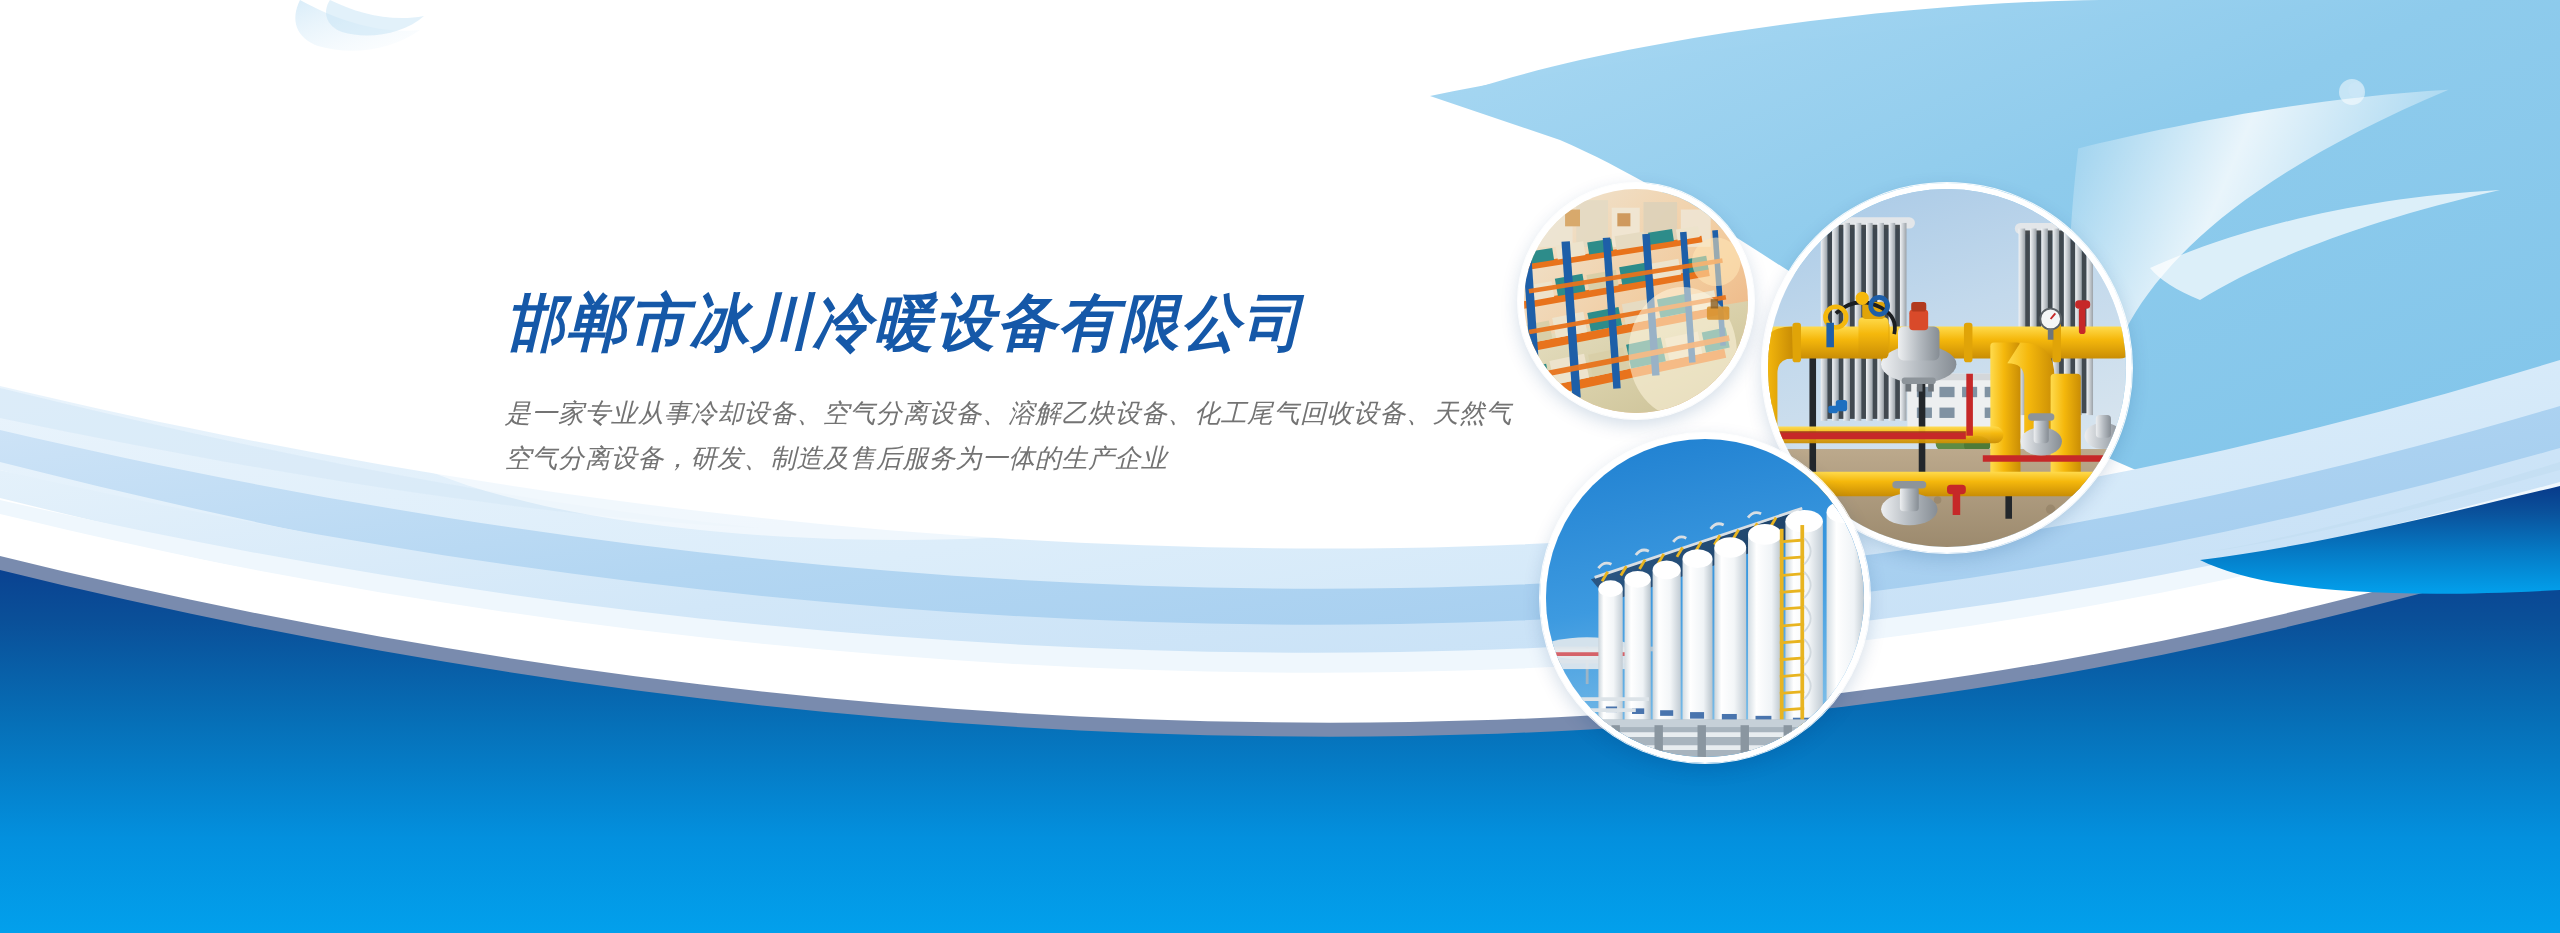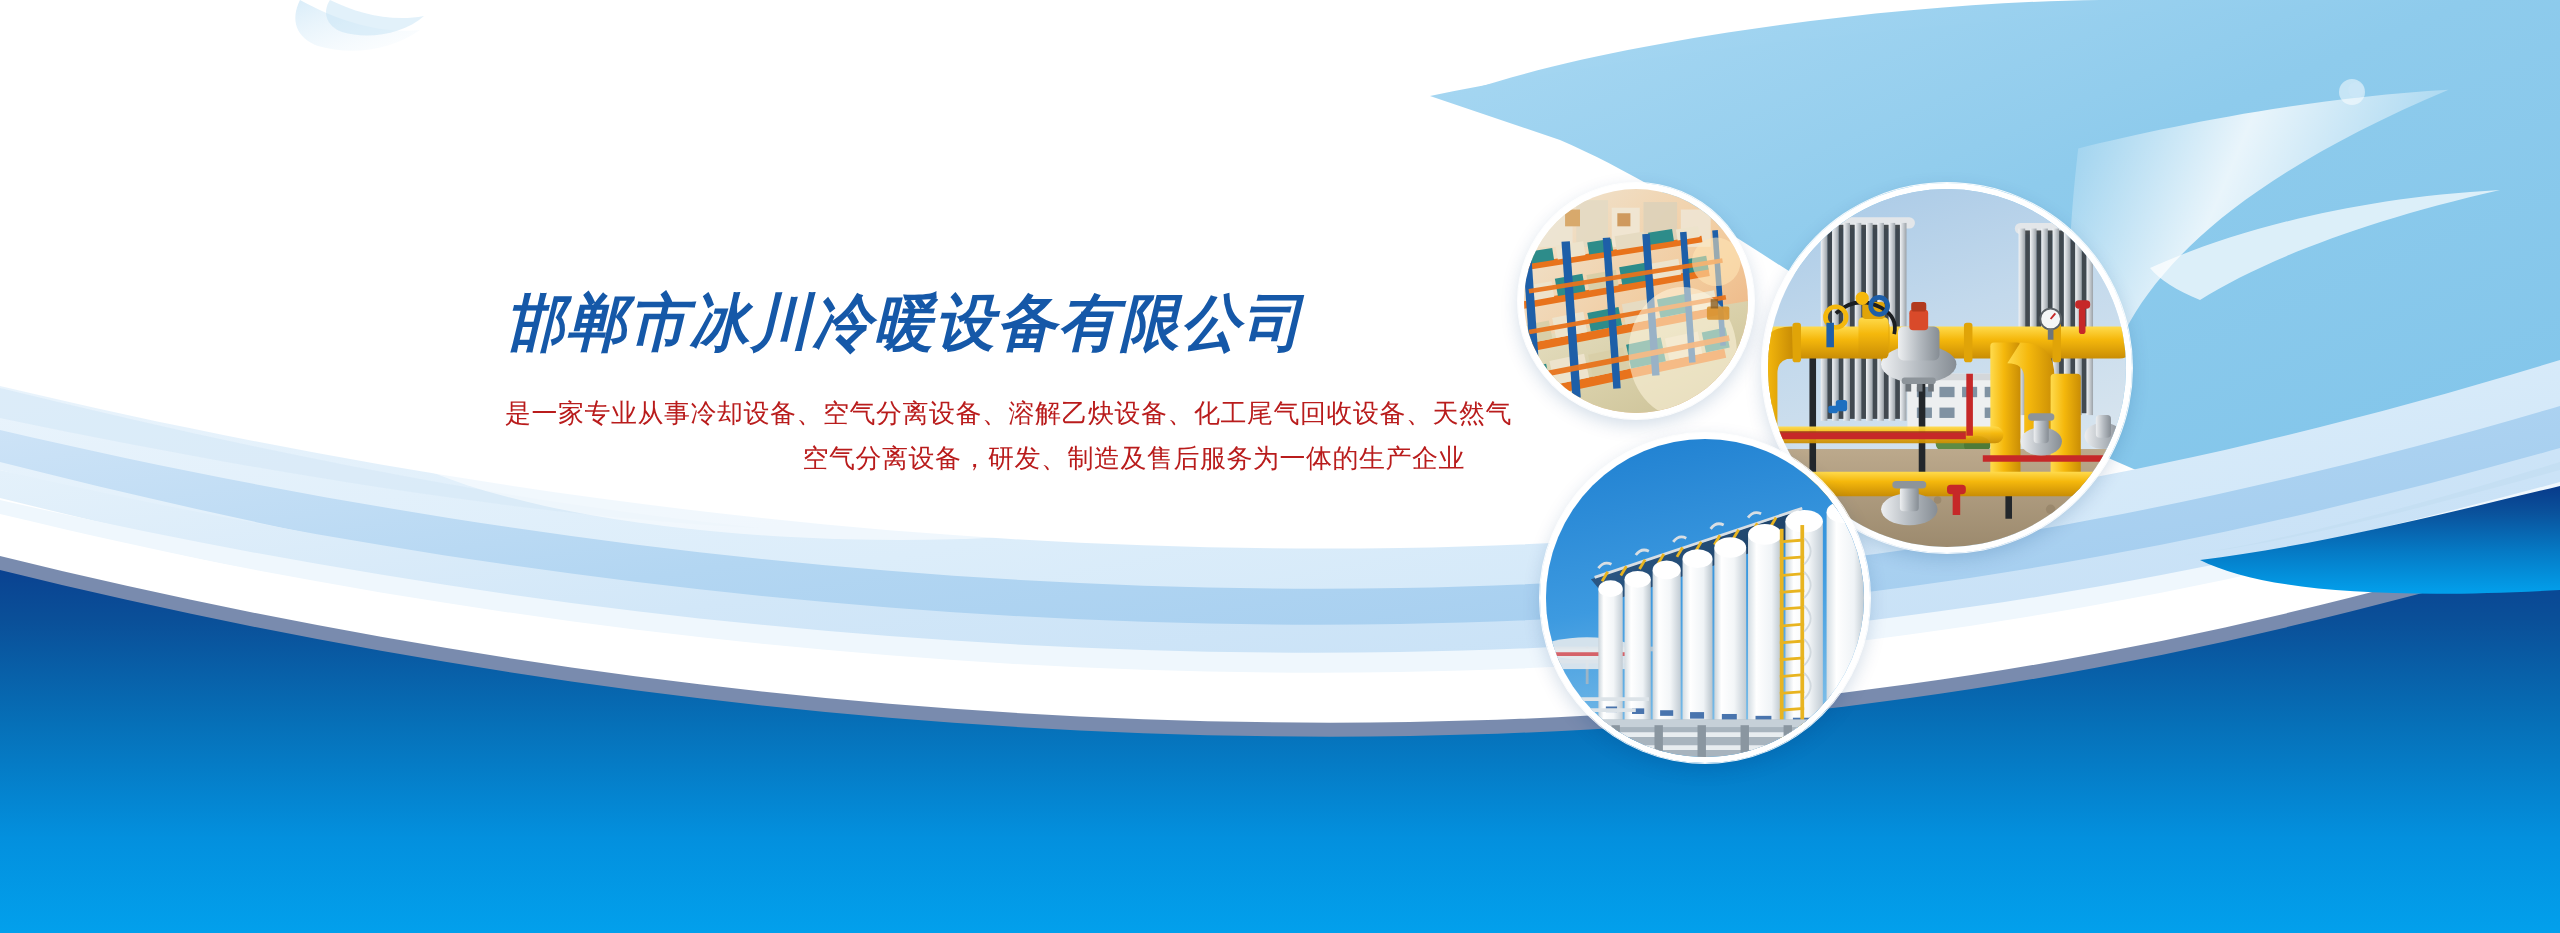--- a/index.html
+++ b/index.html
@@ -32,24 +32,24 @@
     color:#1558A8;
     white-space:nowrap;
     transform:scaleX(0.96);
     transform-origin:left center;
     text-shadow:0 1px 0 rgba(255,255,255,.6);
   }
   #company-desc{
     margin-top:36px;
     font-size:26px;
     line-height:1.72;
-    color:#b91c1c;
+    font-style:italic;
+    color:#737373;
     letter-spacing:0.5px;
     max-width:960px;
-    text-align:right;
   }
   #company-desc span{ display:block; white-space:nowrap; }
 
   
   #collage{
     position:absolute;
     left:1510px; top:175px;
     width:640px; height:600px;
     z-index:30;
   }

